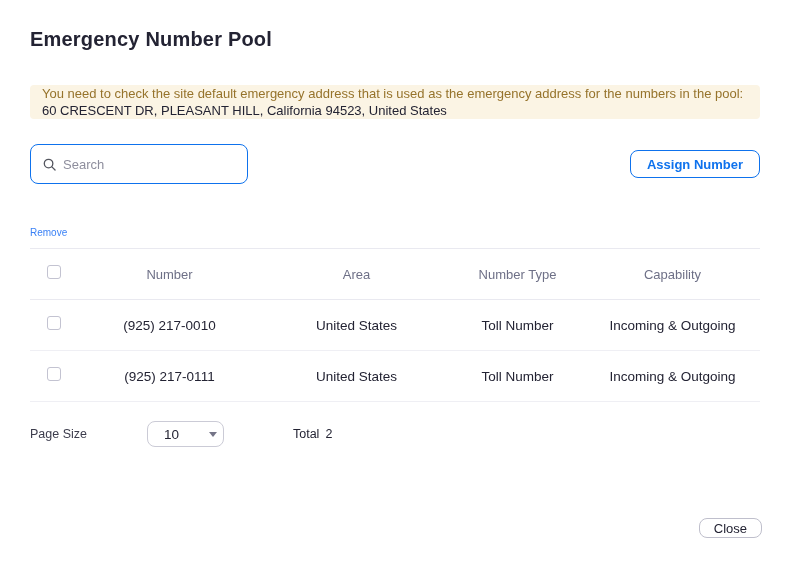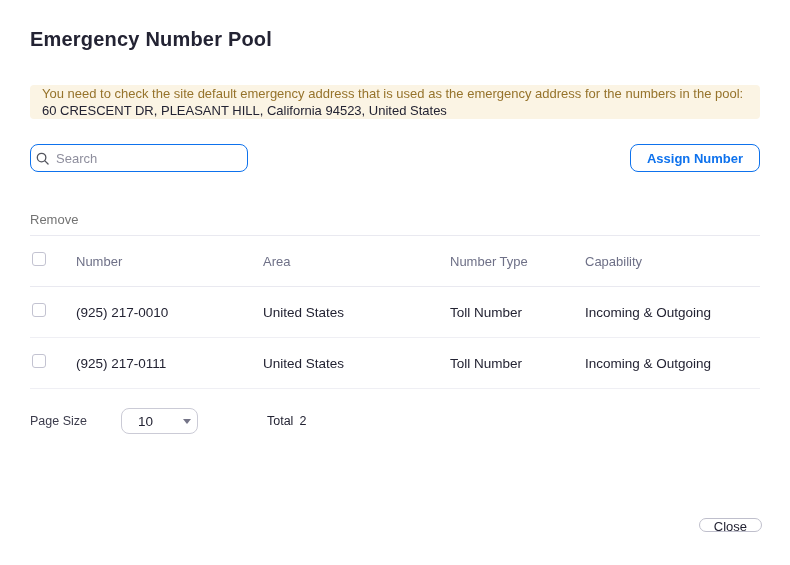--- a/index.html
+++ b/index.html
@@ -15,47 +15,47 @@
   body{font-family:"Liberation Sans","DejaVu Sans",sans-serif;color:var(--text-dark);}
   .modal{position:relative;width:790px;height:565px;background:#fff;padding:0 30px;overflow:hidden;border-radius:4px;}
 
   .title{margin-top:26px;font-size:20px;font-weight:600;line-height:26px;color:var(--text-dark);letter-spacing:.2px;}
 
   .notice{margin-top:33px;background:var(--notice-bg);border-radius:4px;padding:0 12px;font-size:13px;line-height:17px;}
   .notice-line1{color:var(--notice-text);}
   .notice-line2{color:var(--text-dark);}
 
   .toolbar{margin-top:25px;display:flex;justify-content:space-between;align-items:center;}
-  .search-box{display:flex;align-items:center;gap:7px;width:218px;height:28px;border:1.5px solid var(--accent);border-radius:8px;padding:0 5px;background:#fff;}
+  .search-box{display:flex;align-items:center;gap:7px;width:218px;height:40px;border:1.5px solid var(--accent);border-radius:8px;padding:0 12px;background:#fff;}
   .search-box svg{flex:0 0 auto;display:block;}
   .search-input{border:none;outline:none;flex:1;font-size:13px;font-family:inherit;color:var(--text-dark);background:transparent;min-width:0;}
   .search-input::placeholder{color:#8E8E9D;}
   .assign-btn{height:28px;padding:0 16px;background:#fff;border:1px solid var(--accent);border-radius:8px;color:var(--accent);font-size:13px;font-weight:700;font-family:inherit;cursor:pointer;}
 
   .remove-row{margin-top:39px;line-height:16px;}
-  .remove-label{font-size:13px;color:#737373;cursor:pointer;}
+  .remove-label{font-size:10px;color:#3b82f6;cursor:pointer;}
   .divider{margin-top:7px;border-bottom:1px solid var(--divider);}
 
-  .grid-row{display:grid;grid-template-columns:46px 187px 187px 135px 1fr;align-items:center;}
+  .grid-row{display:grid;grid-template-columns:46px 187px 187px 135px 1fr;align-items:center;text-align:center;}
   .thead{height:51px;border-bottom:1px solid var(--divider);}
   .th{font-size:13px;color:var(--text-secondary);}
   .trow{height:51px;border-bottom:1px solid #EFEFF4;}
   .td{font-size:13.5px;color:var(--text-dark);}
   .checkbox-cell{padding-left:2px;}
   .checkbox{display:inline-block;width:14px;height:14px;border:1px solid #C3C3D1;border-radius:3px;background:#fff;cursor:pointer;}
 
   .pagination{margin-top:19px;display:flex;align-items:center;gap:32px;}
   .psize-label{font-size:12.5px;color:#3C3C4C;}
-  .psize-select{margin-left:2px;width:77px;height:26px;border:1px solid #CBCBD6;border-radius:8px;background:#fff;display:flex;align-items:center;justify-content:space-between;padding:0 6px 0 16px;cursor:pointer;}
+  .psize-select{margin-left:28px;width:77px;height:26px;border:1px solid #CBCBD6;border-radius:8px;background:#fff;display:flex;align-items:center;justify-content:space-between;padding:0 6px 0 16px;cursor:pointer;}
   .psize-value{font-size:13.5px;color:var(--text-dark);}
   .caret svg{display:block;}
   .total{margin-left:37px;font-size:12.5px;color:var(--text-dark);text-align:center;}
   .total .total-count{margin-left:6px;}
 
-  .close-btn{position:absolute;right:28px;top:518px;height:14px;padding:0 14px;background:#fff;border:1px solid #BFBFCC;border-radius:8px;color:var(--text-dark);font-size:13px;font-family:inherit;cursor:pointer;}
+  .close-btn{position:absolute;right:28px;top:518px;height:20px;padding:0 14px;background:#fff;border:1px solid #BFBFCC;border-radius:8px;color:var(--text-dark);font-size:13px;font-family:inherit;cursor:pointer;}
 </style>
 </head>
 <body>
 
 <div class="modal">
 
   <h1 class="title">Emergency Number Pool</h1>
 
   <div class="notice">
     <div class="notice-line1">You need to check the site default emergency address that is used as the emergency address for the numbers in the pool:</div>

